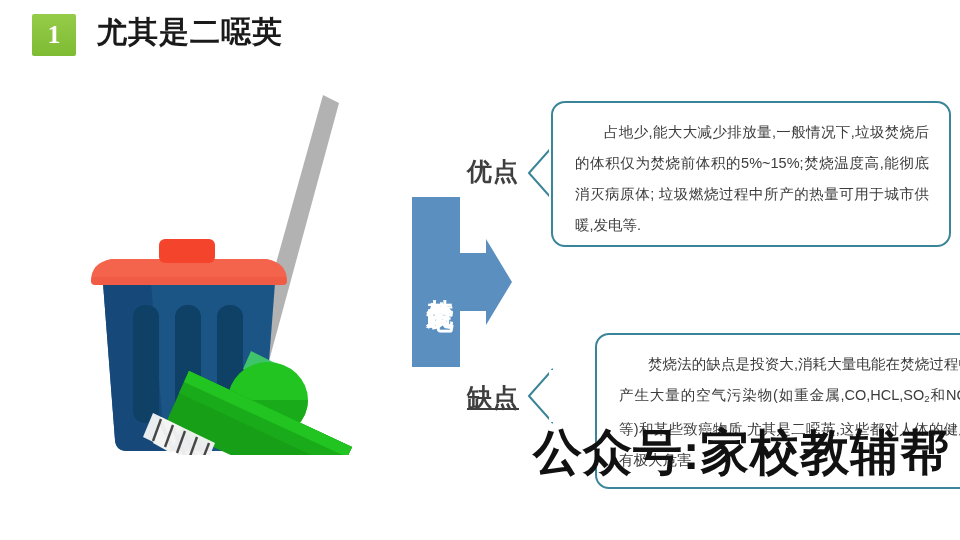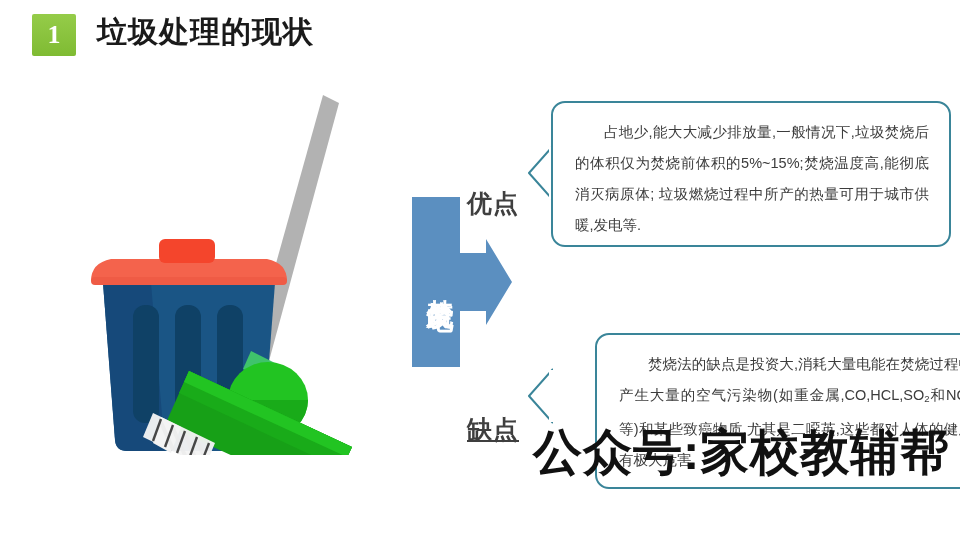--- a/index.html
+++ b/index.html
@@ -135,21 +135,20 @@
   #tail-cons { left: 527px; top: 368px; }
 
   
   .side-label {
     position: absolute;
     font-size: 25px;
     font-weight: bold;
     color: #3f3f3f;
     letter-spacing: 1px;
     white-space: nowrap;
-    margin-top: 32px;
   }
   #label-pros { left: 467px; top: 155px; }
   #label-cons { left: 467px; top: 381px; text-decoration: underline; }
 
   
   sub { font-size: 0.66em; vertical-align: -0.25em; }
 
   
   .watermark {
     position: absolute;
@@ -163,21 +162,21 @@
     font-family: "Liberation Sans", "DejaVu Sans", sans-serif;
   }
 </style>
 </head>
 <body>
 
 <div class="slide">
 
   <div class="header">
     <div class="num-badge">1</div>
-    <div class="page-title">垃圾处理的现状</div>
+    <div class="page-title">尤其是二噁英</div>
   </div>
 
   <div class="illustration">
     <svg width="340" height="360" viewBox="0 0 340 360" xmlns="http://www.w3.org/2000/svg">
 
       <g>
         <path d="M268 0 L284 8 L214 266 L196 258 Z" fill="#b2b2b2"></path>
       </g>
 
       <g>

